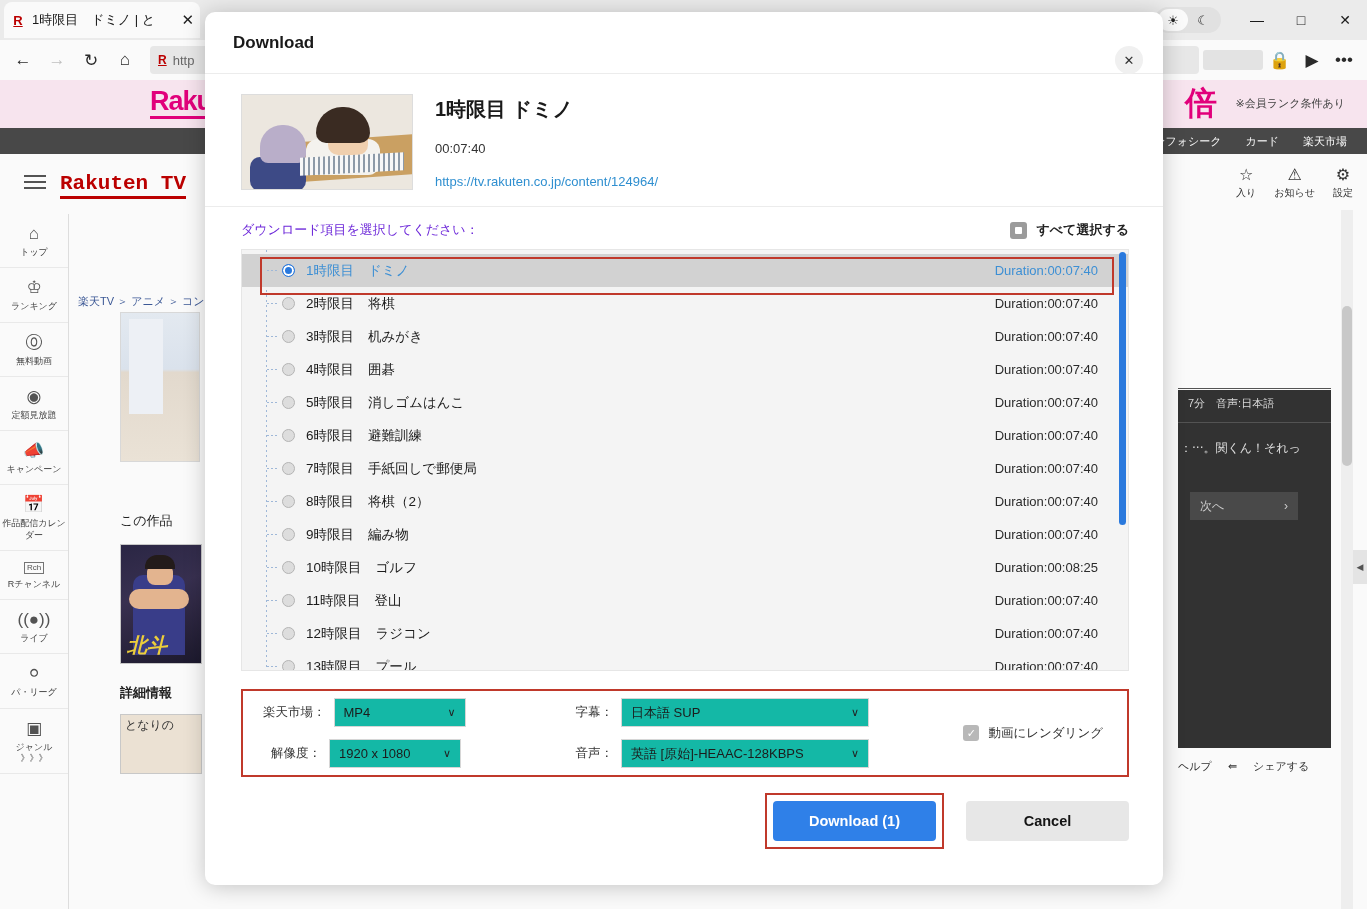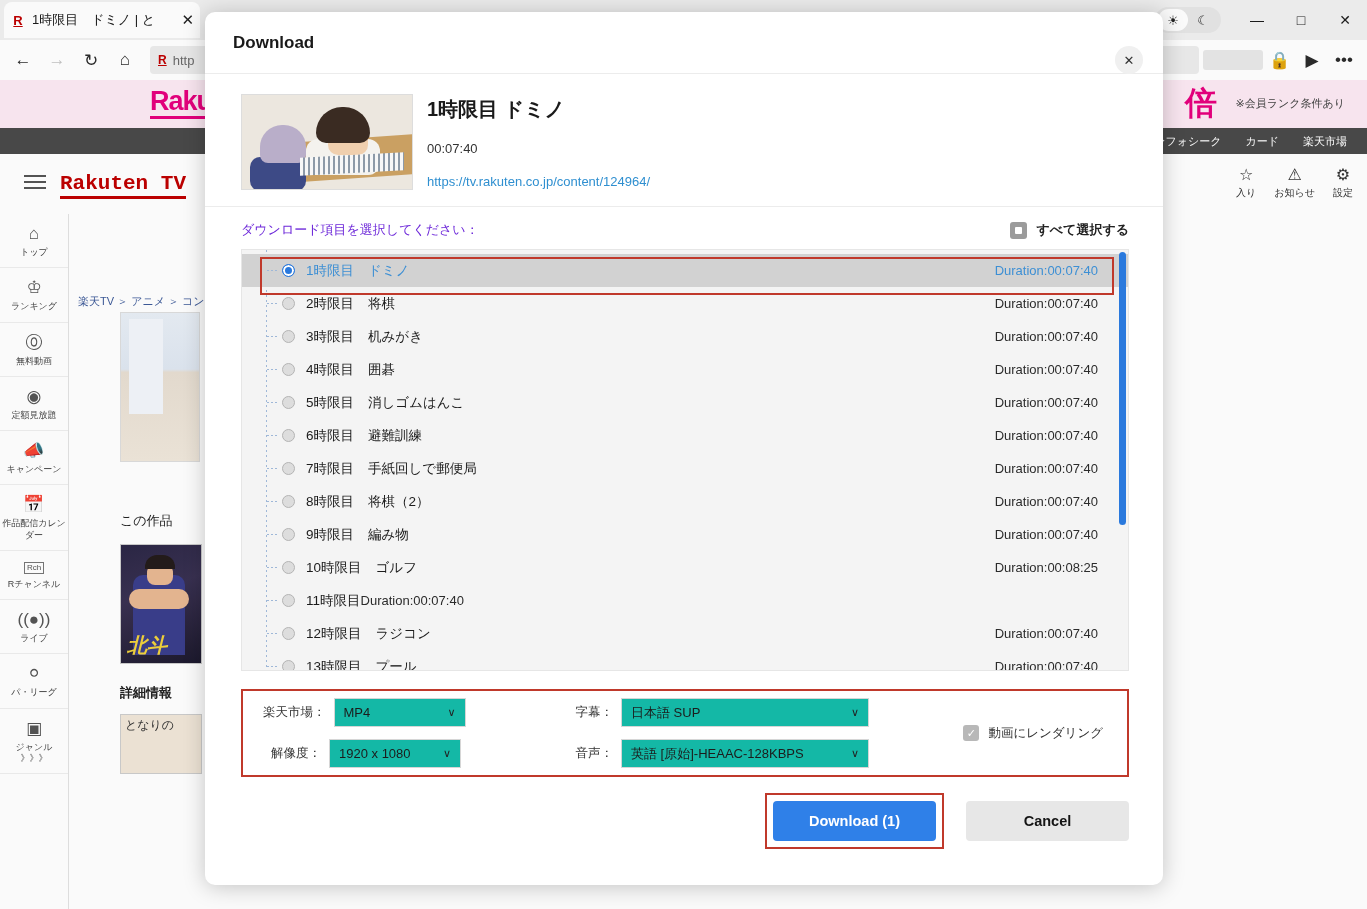--- a/index.html
+++ b/index.html
@@ -203,21 +203,21 @@
     display: flex; align-items: center; padding: 0 28px;
   }
   .modal-title { font-size: 17px; font-weight: bold; color: #1a1a1a; }
   .modal-close {
     position: absolute; right: 20px; top: 34px;
     width: 28px; height: 28px; border-radius: 50%; background: #f0f0f0;
     display: flex; align-items: center; justify-content: center;
     font-size: 13px; color: #333; cursor: pointer;
   }
 
-  .info-row { display: flex; gap: 14px; padding: 20px 28px 16px 36px; }
+  .info-row { display: flex; gap: 22px; padding: 20px 28px 16px 36px; }
   .info-thumb {
     width: 172px; height: 96px; flex: none; border: 1px solid #ddd;
     background: linear-gradient(180deg,#e9e3da 0%,#ded6c8 100%);
     position: relative; overflow: hidden;
   }
   .it-wall { position: absolute; inset: 0; background: #ece7df; }
   .it-desk { position: absolute; left: 34px; bottom: 10px; width: 138px; height: 40px; background: #caa062; transform: skewY(-4deg); }
   .it-boy-hair { position: absolute; left: 74px; top: 12px; width: 54px; height: 36px; background: #3a2b22; border-radius: 26px 26px 10px 10px; }
   .it-boy-face { position: absolute; left: 86px; top: 34px; width: 40px; height: 26px; background: #f0cfae; border-radius: 10px; }
   .it-boy-body { position: absolute; left: 64px; top: 44px; width: 74px; height: 36px; background: #f4f2ee; border-radius: 12px; }
@@ -464,20 +464,40 @@
           <div class="body"></div>
             <div class="arm"></div>
             <div class="head"></div>
             <div class="hair"></div>
           <div class="logo">北斗</div>
         </div>
         <div class="sec-title2">詳細情報</div>
         <div class="thumb-card2">となりの</div>
       </div>
 
+      <div class="right-strip">
+        <div class="rs-player"></div>
+        <div class="rs-line"></div>
+        <div class="rs-meta">7分　音声:日本語</div>
+        <div class="rs-line2"></div>
+        <div class="rs-desc">：‧‧‧。関くん！それっ</div>
+        <div class="rs-next">
+          <span>次へ</span>
+          <span>›</span>
+        </div>
+        <div class="rs-footer">
+          <span>ヘルプ</span>
+          <span>⇚</span>
+          <span>シェアする</span>
+        </div>
+        <div class="rs-scroll">
+            <div class="thumb"></div>
+          </div>
+        <div class="rs-arrow">◀</div>
+      </div>
     </div>
   </div>
 
   <div class="overlay"></div>
 
   <div class="modal">
 
     <div class="modal-head">
       <div class="modal-title">Download</div>
       <div class="modal-close">✕</div>
@@ -594,20 +614,21 @@
           <span class="radio"></span>
           <span class="ep">10時限目</span>
           <span class="ttl">ゴルフ</span>
           <span class="dur">Duration:00:08:25</span>
         </div>
 
         <div class="li">
           <span class="tick"></span>
           <span class="radio"></span>
           <span class="ep">11時限目</span>
+          <span class="ttl">登山</span>
           <span class="dur">Duration:00:07:40</span>
         </div>
 
         <div class="li">
           <span class="tick"></span>
           <span class="radio"></span>
           <span class="ep">12時限目</span>
           <span class="ttl">ラジコン</span>
           <span class="dur">Duration:00:07:40</span>
         </div>

